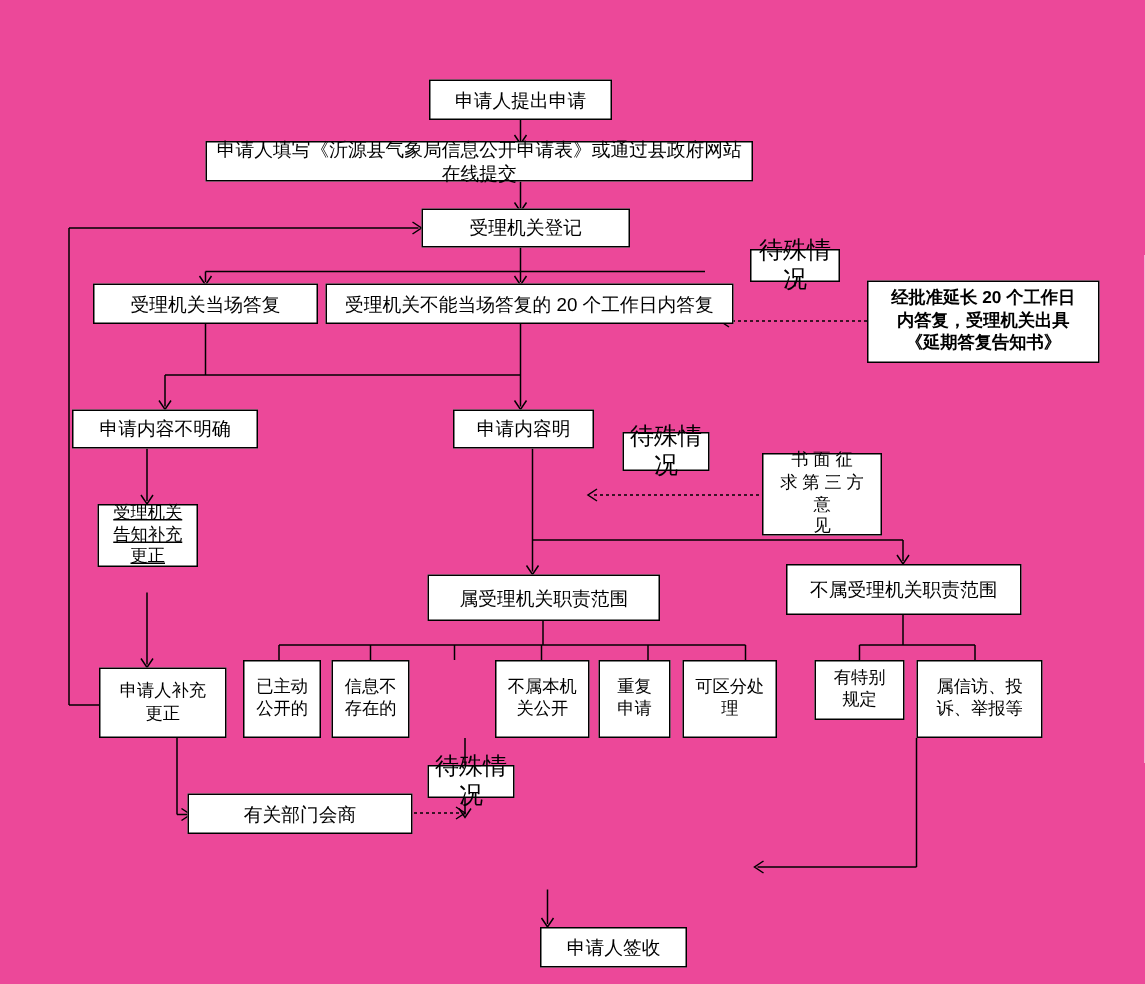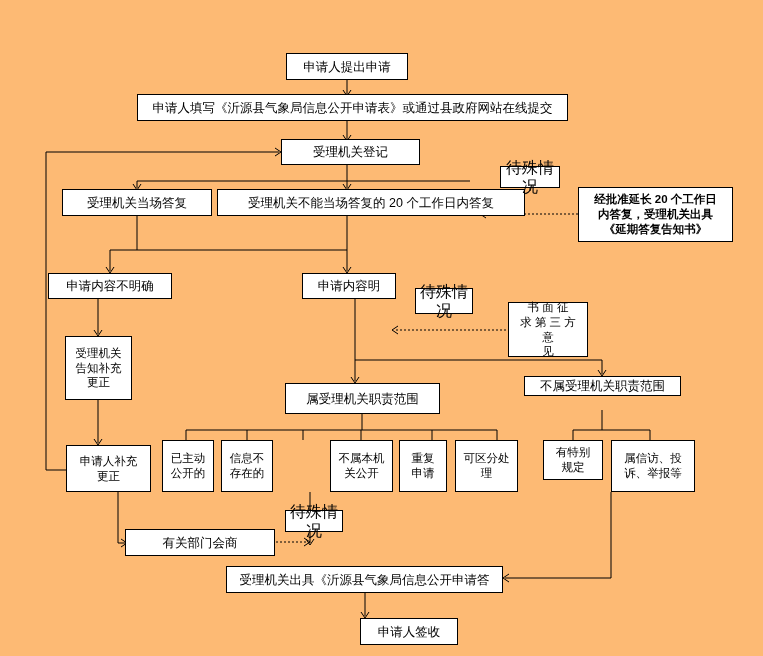--- a/index.html
+++ b/index.html
@@ -9,21 +9,21 @@
   }
   body {
     font-family: "Liberation Sans", "DejaVu Sans", sans-serif;
     color: #000000;
   }
   #stage {
     position: relative;
     width: 763px;
     height: 656px;
     overflow: hidden;
-    background: #fdba74;
+    background: #ec4899;
   }
   .node {
     position: absolute;
     box-sizing: border-box;
     border: 1px solid #000000;
     background: #ffffff;
     display: flex;
     align-items: center;
     justify-content: center;
     text-align: center;
@@ -152,47 +152,47 @@
     <line class="solid" x1="611" y1="492" x2="611" y2="578"></line>
     <line class="solid" x1="505" y1="578" x2="611" y2="578"></line>
     <polyline class="solid" points="509,574 503,578 509,582"></polyline>
 
     <line class="solid" x1="365" y1="593" x2="365" y2="616"></line>
     <polyline class="solid" points="361,612 365,618 369,612"></polyline>
   </svg>
 
   <div class="node" style="left:286px; top:53px; width:122px; height:27px;">申请人提出申请</div>
 
-  <div class="node" style="left:137px; top:94px; width:431px; height:27px;">申请人填写《沂源县气象局信息公开申请表》或通过县政府网站在线提交</div>
+  <div class="node" style="left:137px; top:94px; width:365px; height:27px;">申请人填写《沂源县气象局信息公开申请表》或通过县政府网站在线提交</div>
 
   <div class="node" style="left:281px; top:139px; width:139px; height:26px;">受理机关登记</div>
 
   <div class="node" style="left:62px; top:189px; width:150px; height:27px;">受理机关当场答复</div>
 
-  <div class="node" style="left:217px; top:189px; width:308px; height:27px;">受理机关不能当场答复的 20 个工作日内答复</div>
+  <div class="node" style="left:217px; top:189px; width:272px; height:27px;">受理机关不能当场答复的 20 个工作日内答复</div>
 
   <div class="node small" style="left:578px; top:187px; width:155px; height:55px;font-weight:bold;">经批准延长 20 个工作日
 内答复，受理机关出具
 《延期答复告知书》</div>
 
   <div class="node" style="left:48px; top:273px; width:124px; height:26px;">申请内容不明确</div>
 
   <div class="node" style="left:302px; top:273px; width:94px; height:26px;">申请内容明</div>
 
   <div class="node small" style="left:508px; top:302px; width:80px; height:55px;">书 面 征
 求 第 三 方 意
 见</div>
 
-  <div class="node small" style="left:65px; top:336px; width:67px; height:64px;">受理机关
+  <div class="node small" style="left:65px; top:336px; width:67px; height:42px;text-decoration:underline;">受理机关
 告知补充
 更正</div>
 
   <div class="node" style="left:285px; top:383px; width:155px; height:31px;">属受理机关职责范围</div>
 
-  <div class="node" style="left:524px; top:376px; width:157px; height:20px;">不属受理机关职责范围</div>
+  <div class="node" style="left:524px; top:376px; width:157px; height:34px;">不属受理机关职责范围</div>
 
   <div class="node small" style="left:66px; top:445px; width:85px; height:47px;">申请人补充
 更正</div>
 
   <div class="node small" style="left:162px; top:440px; width:52px; height:52px;">已主动
 公开的</div>
 
   <div class="node small" style="left:221px; top:440px; width:52px; height:52px;">信息不
 存在的</div>
 
@@ -207,21 +207,20 @@
 理</div>
 
   <div class="node small" style="left:543px; top:440px; width:60px; height:40px;">有特别
 规定</div>
 
   <div class="node small" style="left:611px; top:440px; width:84px; height:52px;">属信访、投
 诉、举报等</div>
 
   <div class="node" style="left:125px; top:529px; width:150px; height:27px;">有关部门会商</div>
 
-  <div class="node" style="left:226px; top:566px; width:277px; height:27px;">受理机关出具《沂源县气象局信息公开申请答</div>
 
   <div class="node" style="left:316px; top:618px; width:98px; height:27px;margin-left:44px;">申请人签收</div>
 
   <div class="label-note" style="left:500px; top:166px; width:60px; height:22px;">待殊情况</div>
 
   <div class="label-note" style="left:415px; top:288px; width:58px; height:26px;">待殊情况</div>
 
   <div class="label-note" style="left:285px; top:510px; width:58px; height:22px;">待殊情况</div>
 
 </div>

